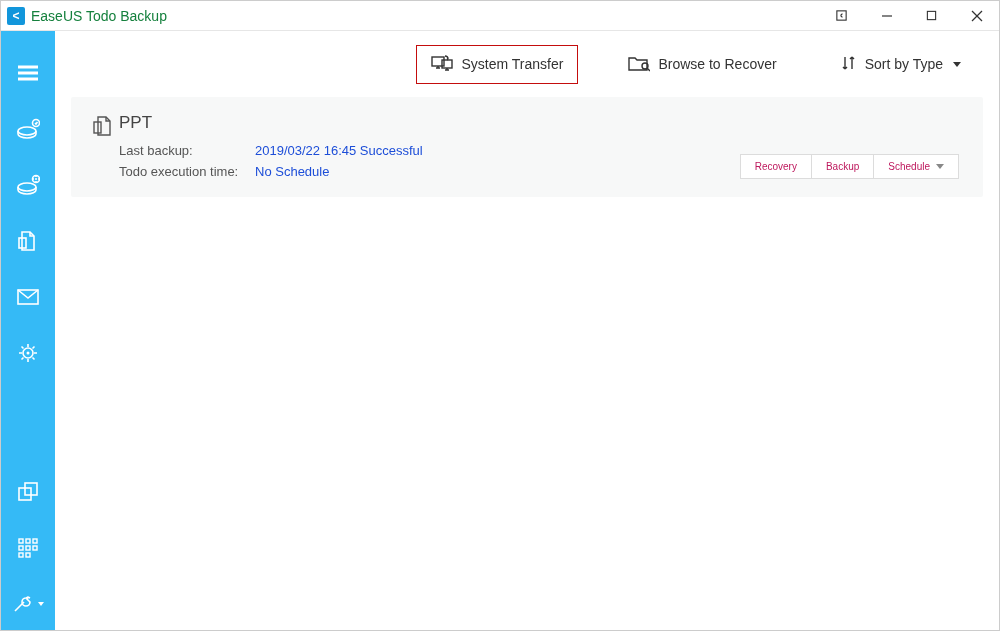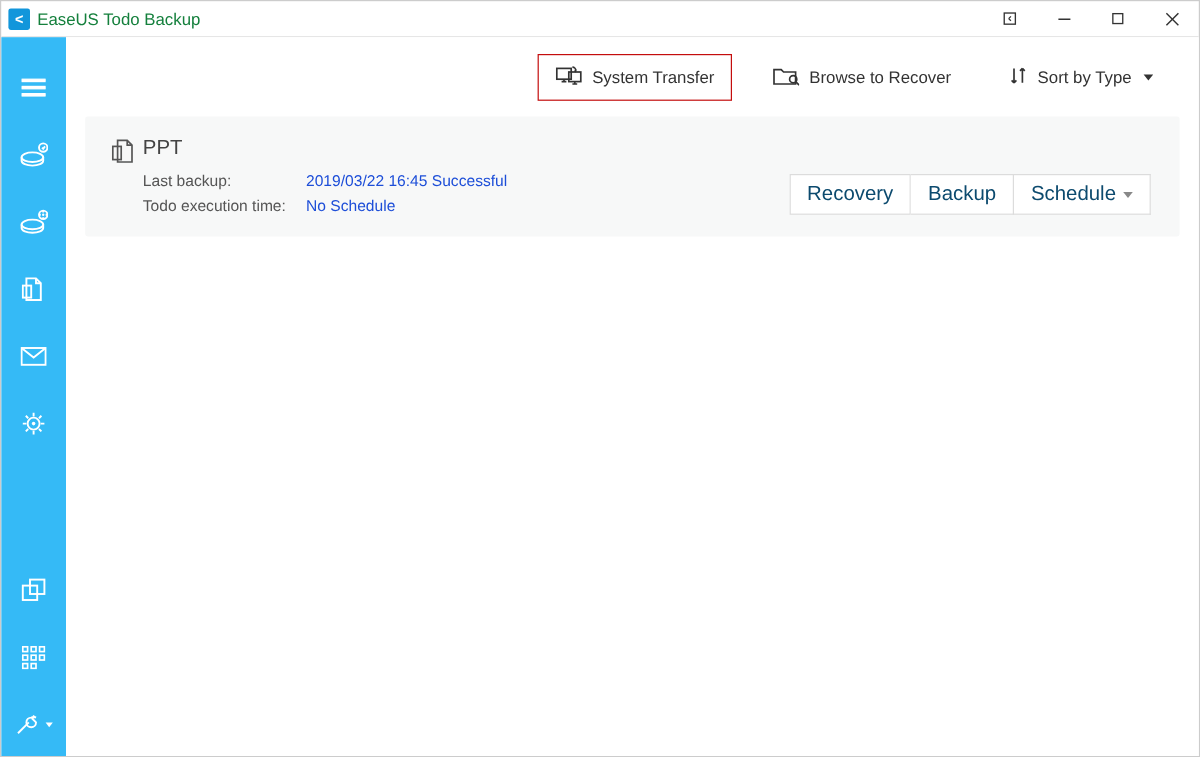--- a/index.html
+++ b/index.html
@@ -19,40 +19,40 @@
 
   
   .sidebar { width: 54px; background: #35baf6; display: flex; flex-direction: column; align-items: center; padding-top: 14px; position: relative; }
   .sidebar-item { width: 100%; height: 56px; display: flex; align-items: center; justify-content: center; }
   .sidebar-item svg { stroke: #fff; fill: none; }
   .sidebar-item.menu svg rect { fill: #fff; }
   .sidebar-bottom { position: absolute; bottom: 0; width: 100%; }
 
   
   .content { flex: 1; background: #fff; display: flex; flex-direction: column; }
-  .toolbar { height: 66px; display: flex; align-items: center; justify-content: flex-end; gap: 20px; padding-right: 24px; }
+  .toolbar { height: 66px; display: flex; align-items: center; justify-content: flex-end; gap: 36px; padding-right: 24px; }
   .tool-btn { display: flex; align-items: center; gap: 8px; padding: 8px 14px; font-size: 14px; color: #333; background: #fff; }
   .tool-btn.highlighted { border: 1.5px solid #c40d0d; }
   .tool-btn svg { stroke: #333; fill: none; }
   .sort-caret { width: 0; height: 0; border-left: 4px solid transparent; border-right: 4px solid transparent; border-top: 5px solid #333; margin-left: 2px; }
 
   
   .task-list { padding: 0 16px; }
   .task-card { background: #f7f8f8; border-radius: 2px; padding: 16px 24px 18px 22px; display: flex; }
   .task-icon { width: 26px; padding-top: 2px; }
   .task-icon svg { stroke: #555; fill: none; }
   .task-body { flex: 1; }
   .task-title { font-size: 17px; color: #444; margin-bottom: 10px; }
   .task-rows { font-size: 13px; color: #555; }
   .task-row { display: flex; margin-bottom: 6px; }
   .task-row:last-child { margin-bottom: 0; }
   .task-label { width: 136px; }
   .task-value { color: #1d4ed8; }
   .task-actions { display: flex; align-items: flex-end; gap: 0; }
-  .action-btn { font-size: 17px; color: #0c4a6e; background: #fff; border: 1px solid #dcdcdc; padding: 6px 14px; display: flex; align-items: center; gap: 4px; }
+  .action-btn { font-size: 10px; color: #be185d; background: #fff; border: 1px solid #dcdcdc; padding: 6px 14px; display: flex; align-items: center; gap: 4px; }
   .action-btn + .action-btn { border-left: none; }
   .action-caret { width: 0; height: 0; border-left: 4px solid transparent; border-right: 4px solid transparent; border-top: 5px solid #888; margin-left: 2px; }
 </style>
 </head>
 <body>
 
 <div class="titlebar">
   <div class="titlebar-left">
     <div class="titlebar-logo">&lt;</div>
     <div class="titlebar-title">EaseUS Todo Backup</div>

